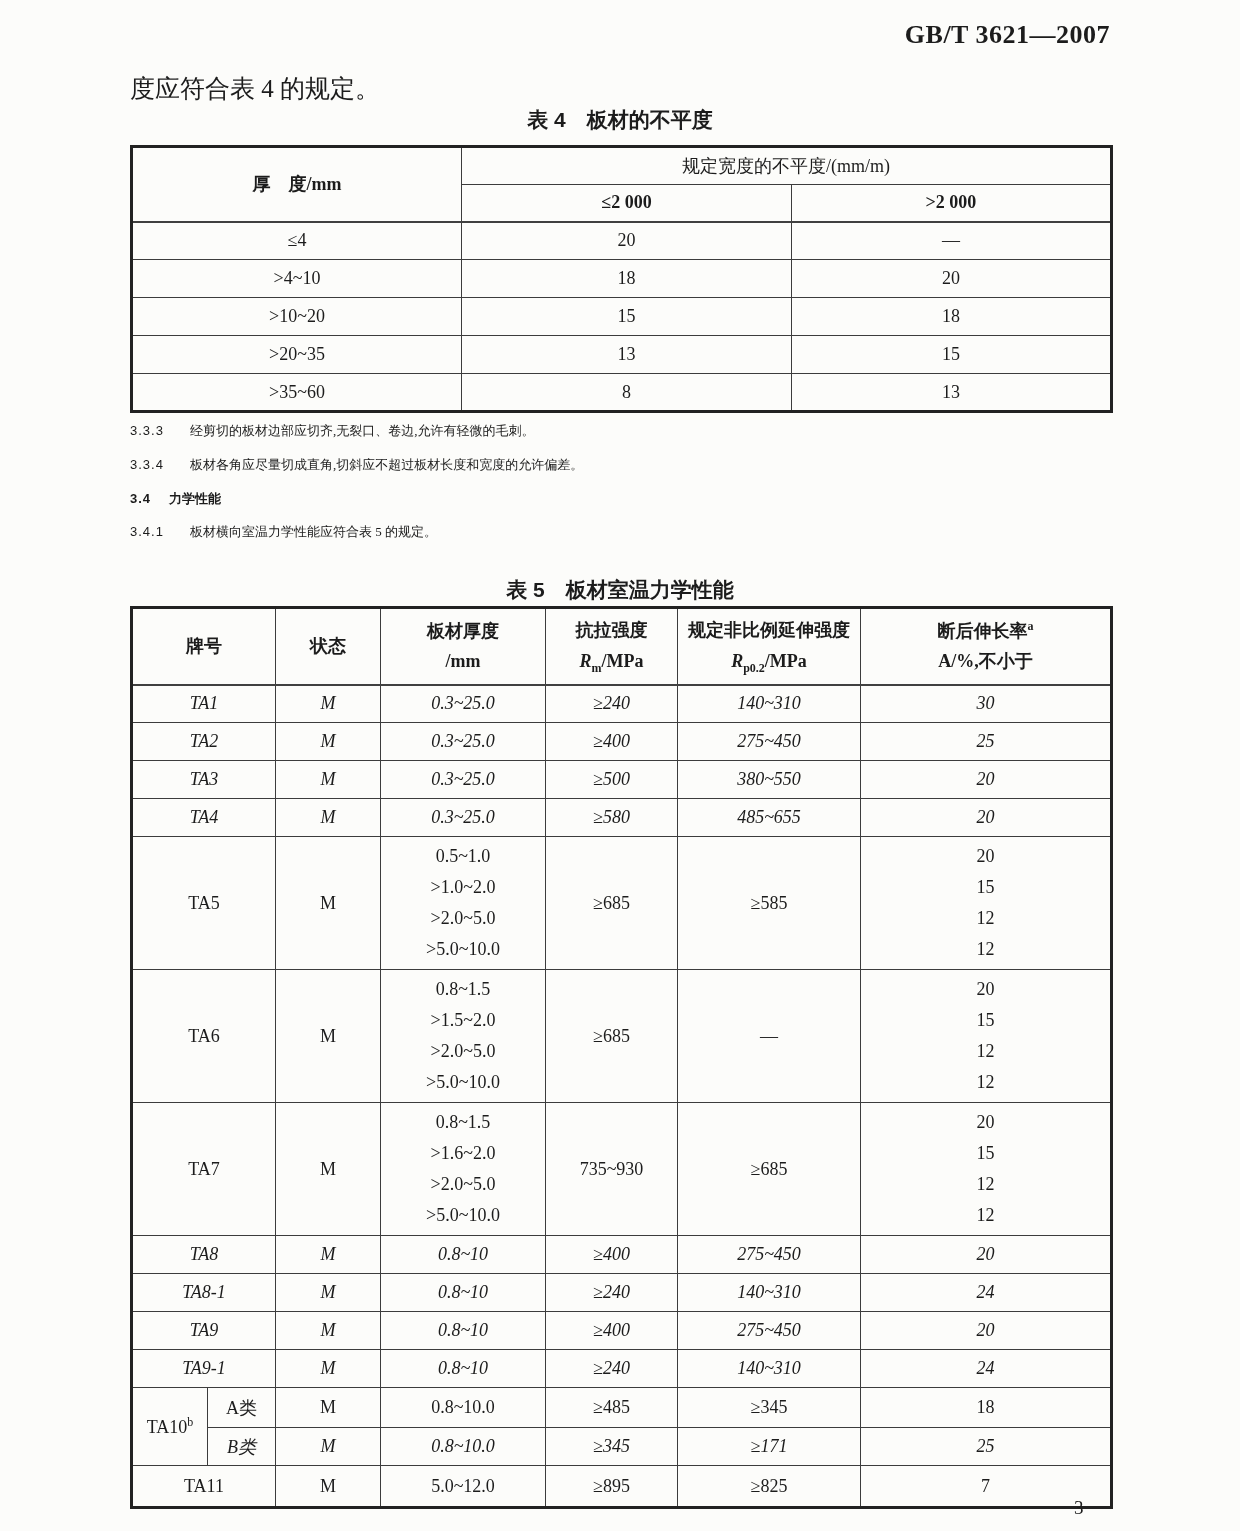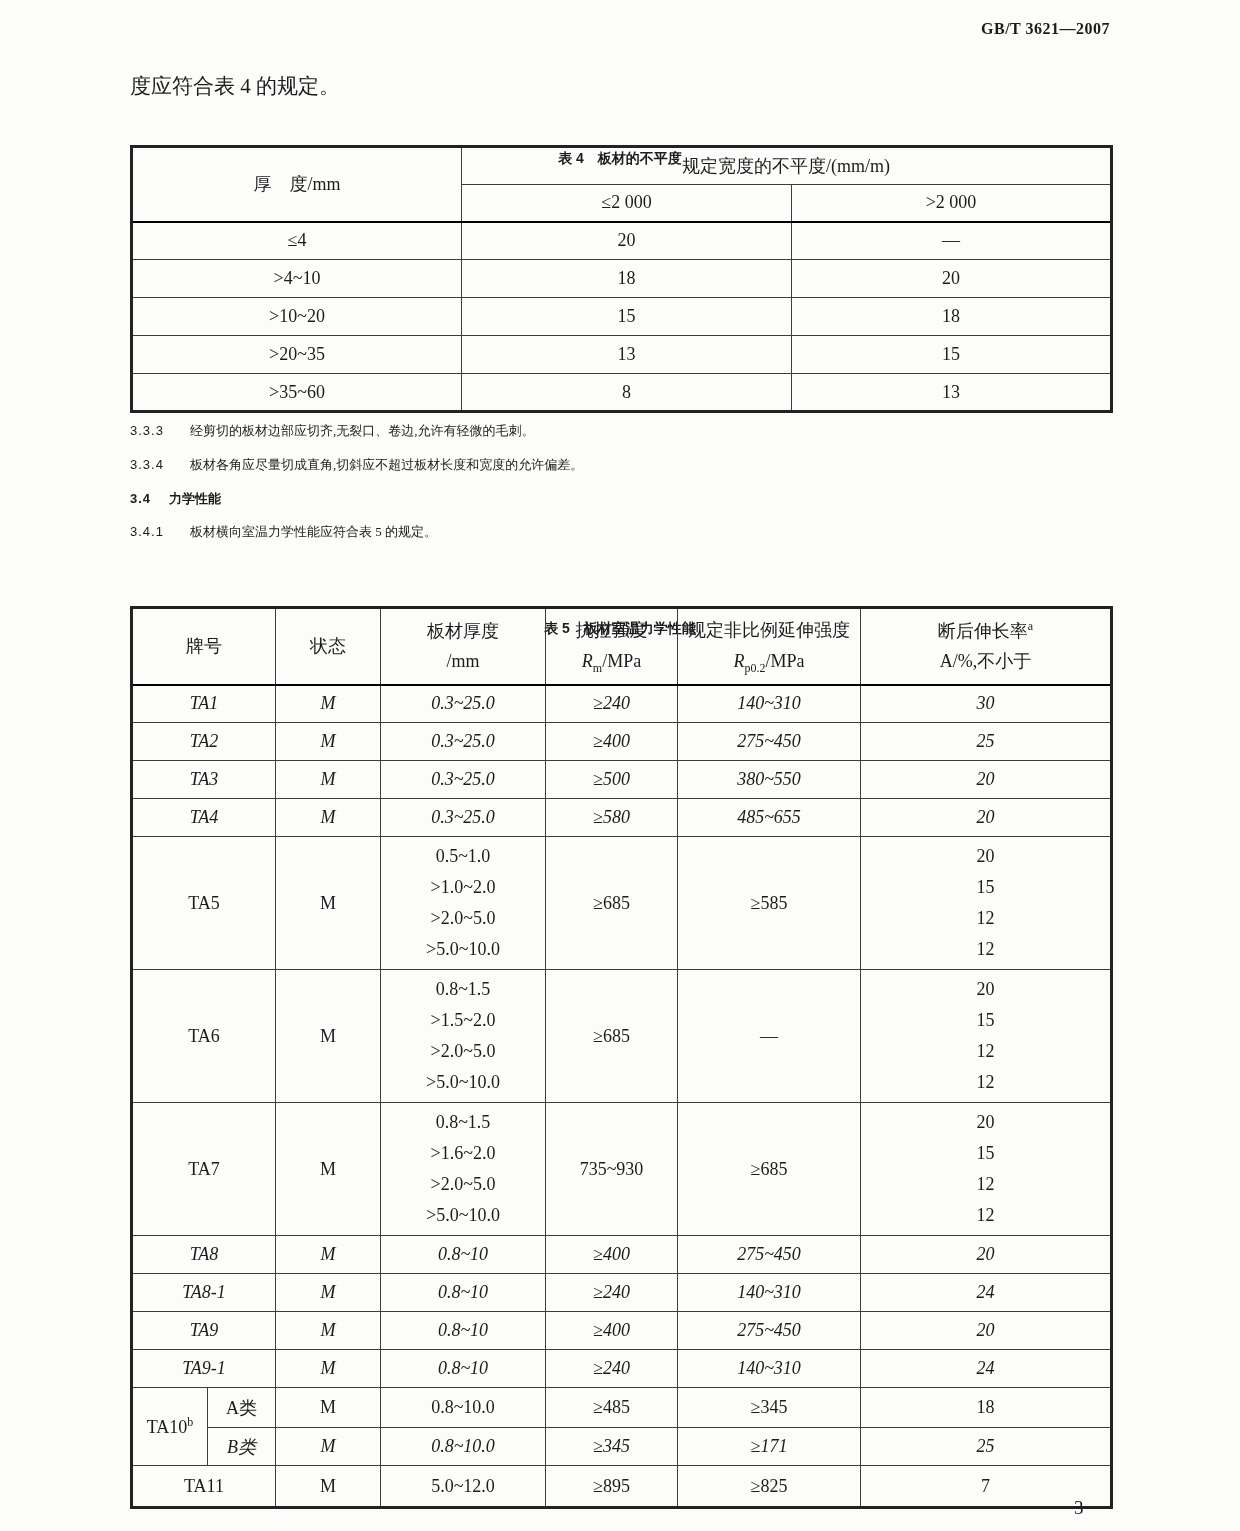--- a/index.html
+++ b/index.html
@@ -7,27 +7,27 @@
   body {
     height: 1531px;
     background: #fcfcfa;
     color: #1c1c1c;
     font-family: "Liberation Serif", "DejaVu Serif", serif;
     position: relative;
   }
   .abs { position: absolute; }
   .std-num {
     top: 20px; right: 130px;
-    font-size: 16px; font-weight: bold; letter-spacing: 0.5px;
-  }
-  .intro { top: 72px; left: 130px; font-size: 21px; }
+    font-size: 26px; font-weight: bold; letter-spacing: 0.5px;
+  }
+  .intro { top: 72px; left: 130px; font-size: 25px; }
   .caption {
     left: 130px; width: 980px; text-align: center;
     font-family: "Liberation Sans", "DejaVu Sans", sans-serif;
-    font-weight: bold; font-size: 14px; margin-top: 44px;
+    font-weight: bold; font-size: 21px;
   }
   .cap4 { top: 106px; }
   .cap5 { top: 576px; }
   .sec { left: 130px; font-size: 13px; white-space: nowrap; }
   .sec .num {
     font-family: "Liberation Sans", "DejaVu Sans", sans-serif;
     margin-right: 26px; letter-spacing: 1px;
   }
   .sec-bold { font-family: "Liberation Sans", "DejaVu Sans", sans-serif; font-weight: bold; text-align: center; }
   .sec-bold .num { margin-right: 18px; }
@@ -35,21 +35,21 @@
     border-collapse: collapse; table-layout: fixed;
     position: absolute; left: 130px; width: 980px;
     border: 3px solid #222;
     font-size: 18px;
   }
   td {
     border: 1px solid #3c3c3c;
     text-align: center; vertical-align: middle;
     padding: 0; overflow: hidden;
   }
-  tr.hb > td, td.hb { border-bottom: 2px solid #000000; }
+  tr.hb > td, td.hb { border-bottom: 2px solid #404040; font-weight: bold; }
   .t4 { top: 145px; }
   .t4 .h1 { height: 38px; }
   .t4 .h2 { height: 37px; }
   .t4 .dr { height: 38px; }
   .t5 { top: 590px; margin-top: 16px; }
   .t5 .hdr { height: 77px; line-height: 1.7; }
   .t5 .r38 { height: 38px; font-style: italic; }
   .t5 .r40 { height: 40px; }
   .t5 .r42 { height: 42px; }
   .t5 .block { height: 133px; }

